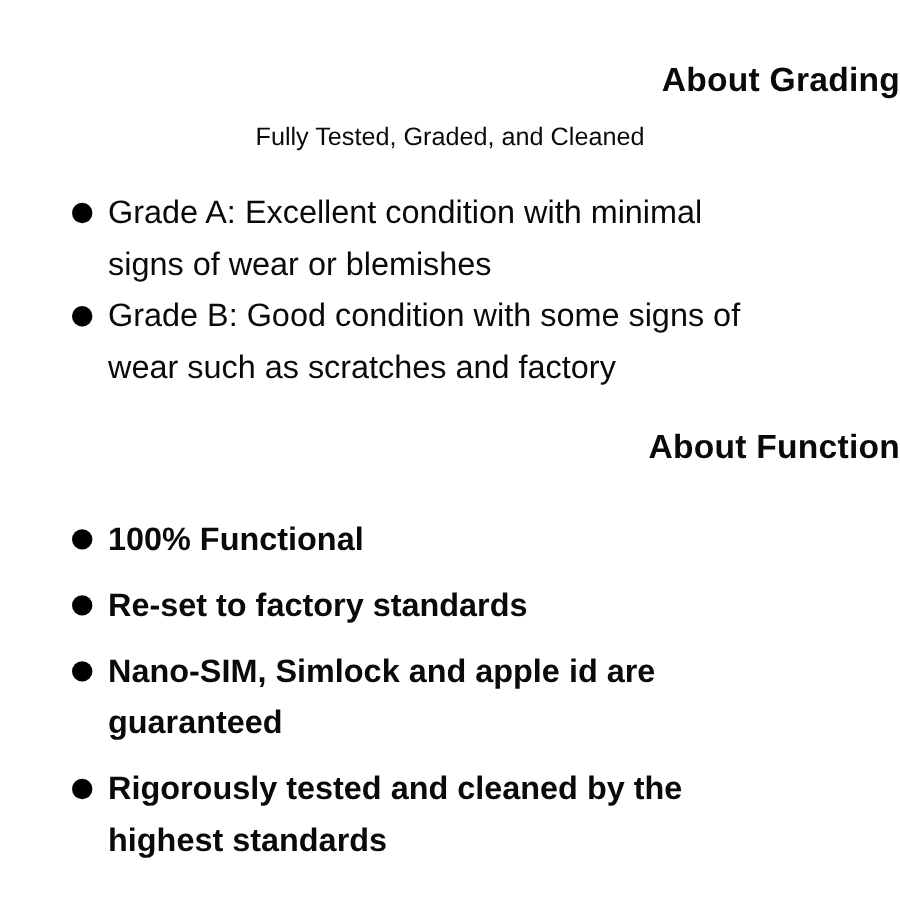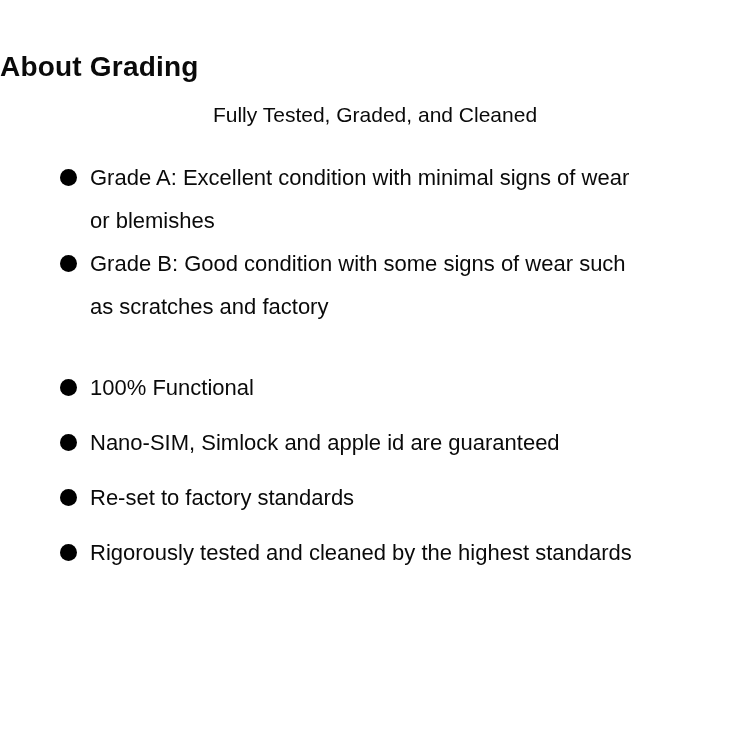--- a/index.html
+++ b/index.html
@@ -15,21 +15,21 @@
     overflow: hidden;
   }
   .card {
     width: 750px;
     height: 750px;
     box-sizing: border-box;
     padding-top: 50px;
   }
   .section-title {
     margin: 0;
-    text-align: left;
+    text-align: right;
     font-size: 28px;
     font-weight: 700;
     line-height: 34px;
     letter-spacing: 0.2px;
   }
   .section-subtitle {
     margin: 16px 0 0 0;
     text-align: center;
     font-size: 21px;
     font-weight: 400;
@@ -42,25 +42,26 @@
   }
   ul.bullet-list.grading {
     margin-top: 26px;
   }
   ul.bullet-list.function {
     margin-top: 38px;
   }
   li.bullet-item {
     display: flex;
     align-items: flex-start;
-    font-size: 22px;
+    font-size: 27px;
     line-height: 43px;
   }
   ul.function li.bullet-item {
     margin-bottom: 12px;
+    font-weight: bold;
   }
   .bullet-dot {
     flex: 0 0 auto;
     width: 17px;
     height: 17px;
     margin-top: 13px;
     margin-right: 13px;
     border-radius: 50%;
     background: #000000;
   }
@@ -85,33 +86,34 @@
     <li class="bullet-item">
       <span class="bullet-dot"></span>
       <span class="bullet-text">Grade A: Excellent condition with minimal signs of wear or blemishes</span>
     </li>
     <li class="bullet-item">
       <span class="bullet-dot"></span>
       <span class="bullet-text">Grade B: Good condition with some signs of wear such as scratches and factory</span>
     </li>
   </ul>
 
+  <h1 class="section-title function-title">About Function</h1>
 
   <ul class="bullet-list function">
     <li class="bullet-item">
       <span class="bullet-dot"></span>
       <span class="bullet-text">100% Functional</span>
     </li>
     <li class="bullet-item">
       <span class="bullet-dot"></span>
-      <span class="bullet-text">Nano-SIM, Simlock and apple id are guaranteed</span>
+      <span class="bullet-text">Re-set to factory standards</span>
     </li>
     <li class="bullet-item">
       <span class="bullet-dot"></span>
-      <span class="bullet-text">Re-set to factory standards</span>
+      <span class="bullet-text">Nano-SIM, Simlock and apple id are guaranteed</span>
     </li>
     <li class="bullet-item">
       <span class="bullet-dot"></span>
       <span class="bullet-text">Rigorously tested and cleaned by the highest standards</span>
     </li>
   </ul>
 
 </div>
 
 </body></html>

